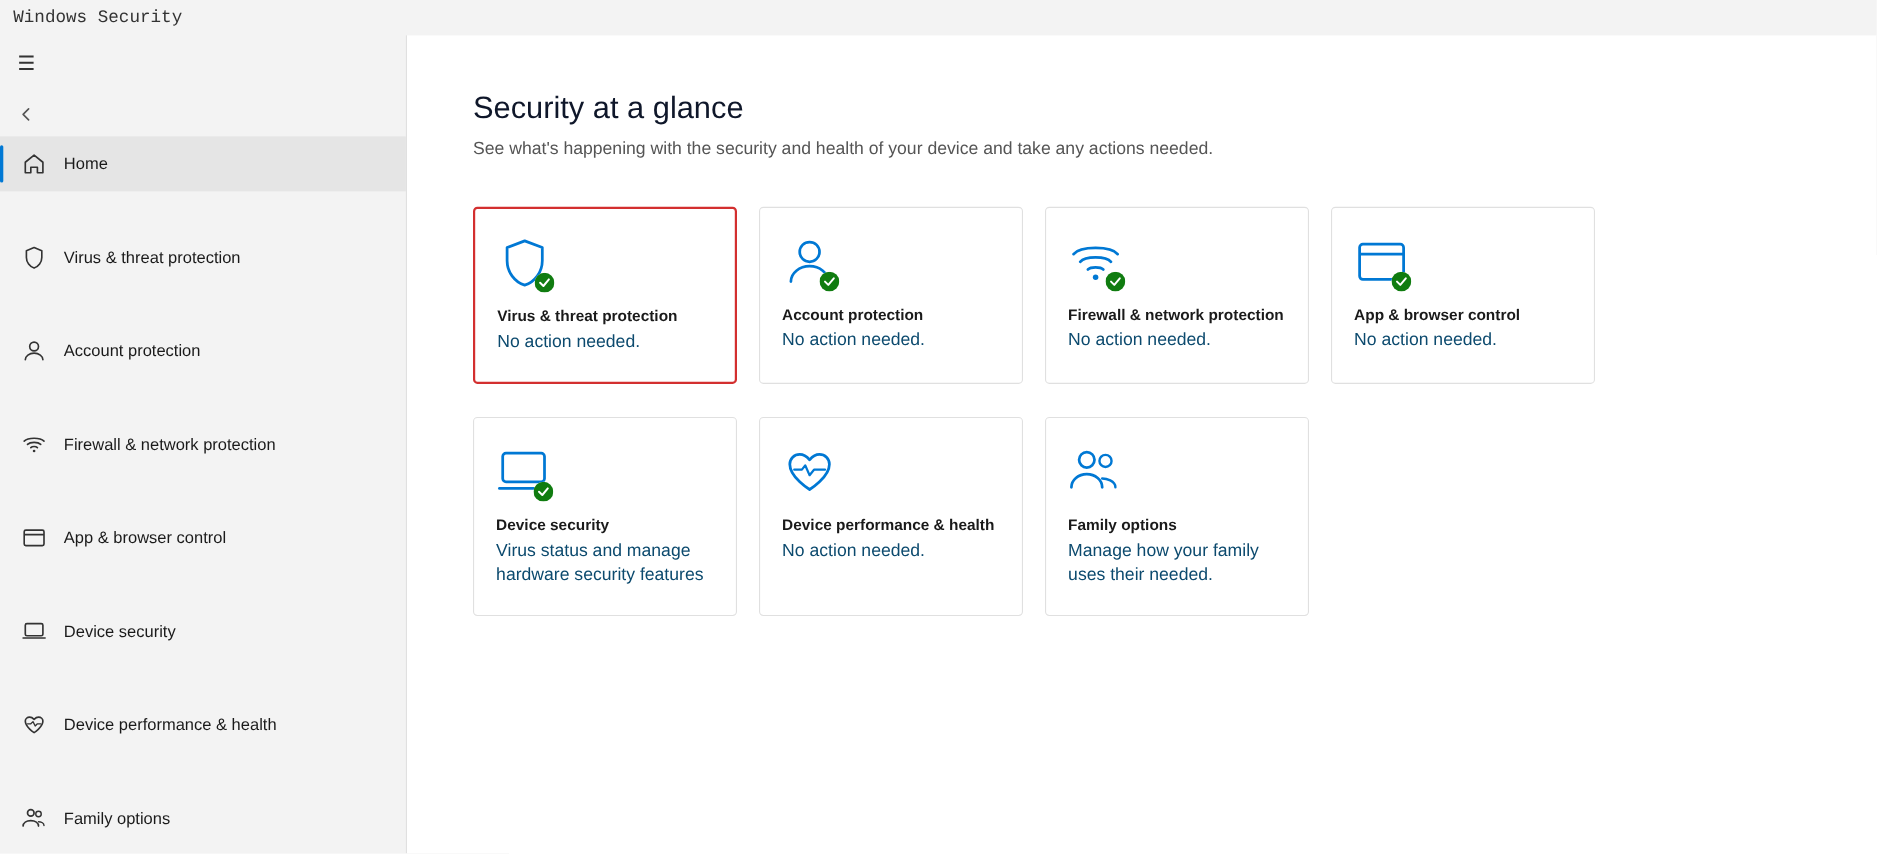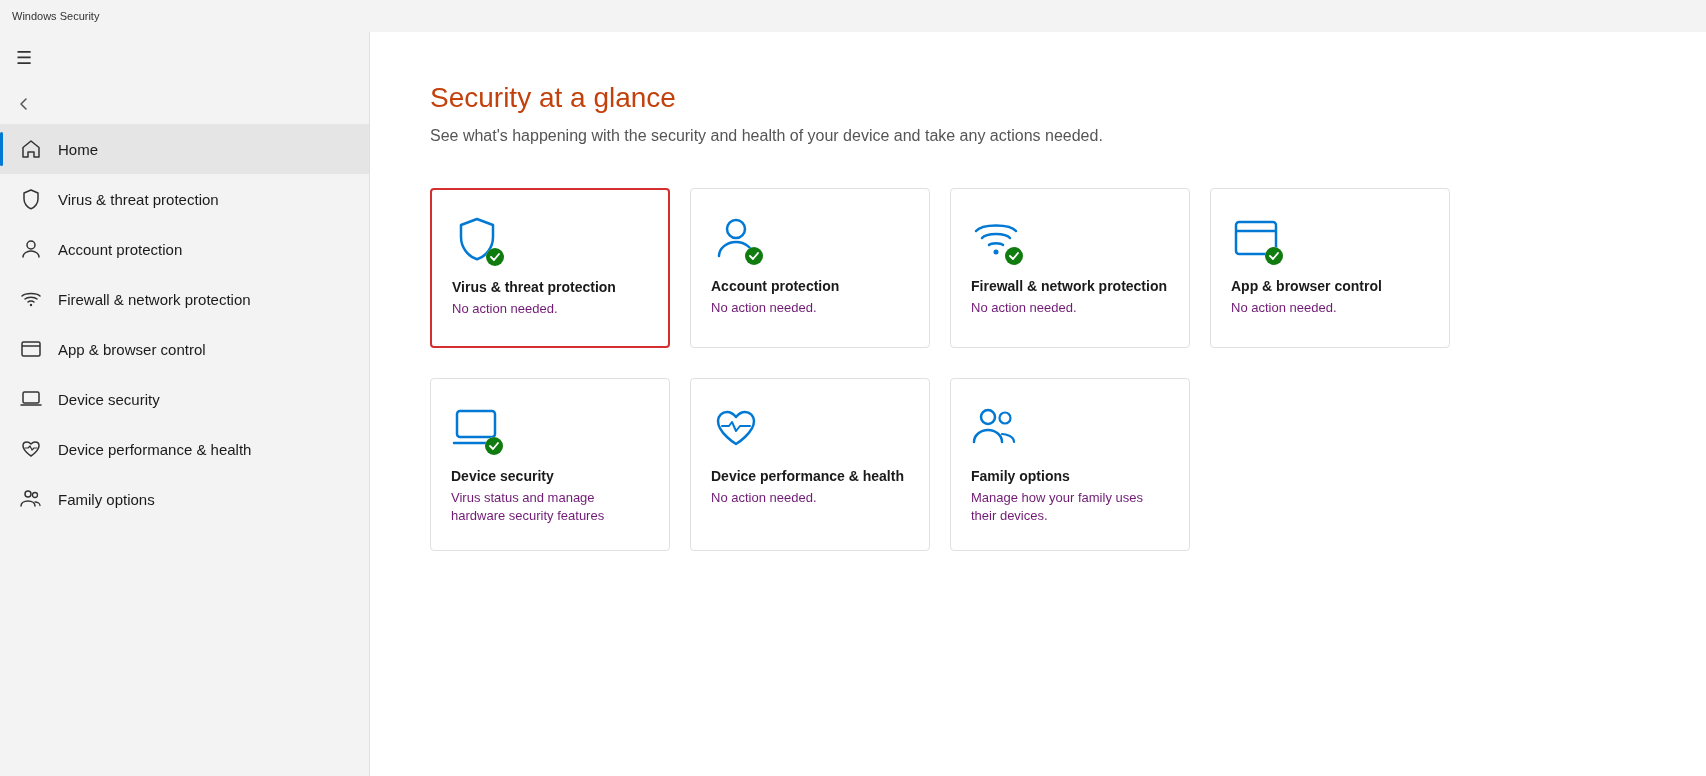--- a/index.html
+++ b/index.html
@@ -8,25 +8,26 @@
       background: #f3f3f3;
       height: 776px;
       width: 1706px;
       overflow: hidden;
       display: flex;
       flex-direction: column;
     }
     .title-bar {
       background: #f3f3f3;
       padding: 6px 12px;
-      font-size: 11px;
+      font-size: 16px;
       color: #333;
       height: 32px;
       display: flex;
       align-items: center;
+      font-family: Liberation Mono, monospace;
     }
     .app-container {
       display: flex;
       flex: 1;
       overflow: hidden;
     }
     
     .sidebar {
       width: 370px;
       background: #f3f3f3;
@@ -52,20 +53,21 @@
       padding: 10px 16px;
       color: #555;
       cursor: pointer;
       font-size: 16px;
       height: 40px;
     }
     .nav-items {
       flex: 1;
       display: flex;
       flex-direction: column;
+      gap: 35px;
     }
     .nav-item {
       display: flex;
       align-items: center;
       padding: 14px 20px;
       cursor: pointer;
       font-size: 15px;
       color: #1a1a1a;
       position: relative;
       gap: 16px;
@@ -99,21 +101,21 @@
     
     .main-content {
       flex: 1;
       background: #ffffff;
       padding: 50px 60px;
       overflow-y: auto;
     }
     .page-title {
       font-size: 28px;
       font-weight: 300;
-      color: #c2410c;
+      color: #0f172a;
       margin-bottom: 10px;
     }
     .page-subtitle {
       font-size: 16px;
       color: #555;
       margin-bottom: 40px;
       line-height: 1.5;
     }
     .cards-grid {
       display: grid;
@@ -163,22 +165,22 @@
       width: 18px;
       height: 18px;
     }
     .card-title {
       font-size: 14px;
       font-weight: 600;
       color: #1a1a1a;
       line-height: 1.3;
     }
     .card-desc {
-      font-size: 13px;
-      color: #701a75;
+      font-size: 16px;
+      color: #0c4a6e;
       line-height: 1.4;
     }
     .card-text {
       display: flex;
       flex-direction: column;
       gap: 4px;
     }
   </style>
 </head>
 <body>
@@ -405,20 +407,20 @@
         <div class="card-icon">
           <svg viewBox="0 0 48 48" fill="none" xmlns="http://www.w3.org/2000/svg">
             <circle cx="16" cy="13" r="7" stroke="#0078d4" stroke-width="2.5" fill="none"></circle>
             <circle cx="33" cy="14" r="5.5" stroke="#0078d4" stroke-width="2.2" fill="none"></circle>
             <path d="M2 38C2 31.4 8.3 26 16 26C23.7 26 30 31.4 30 38" stroke="#0078d4" stroke-width="2.5" stroke-linecap="round" fill="none"></path>
             <path d="M30 30C33.5 30 42 32 42 38" stroke="#0078d4" stroke-width="2.2" stroke-linecap="round" fill="none"></path>
           </svg>
         </div>
         <div class="card-text">
           <div class="card-title">Family options</div>
-          <div class="card-desc">Manage how your family uses their devices.</div>
+          <div class="card-desc">Manage how your family uses their needed.</div>
         </div>
       </div>
 
     </div>
   </main>
 
 </div>
 
 </body></html>

